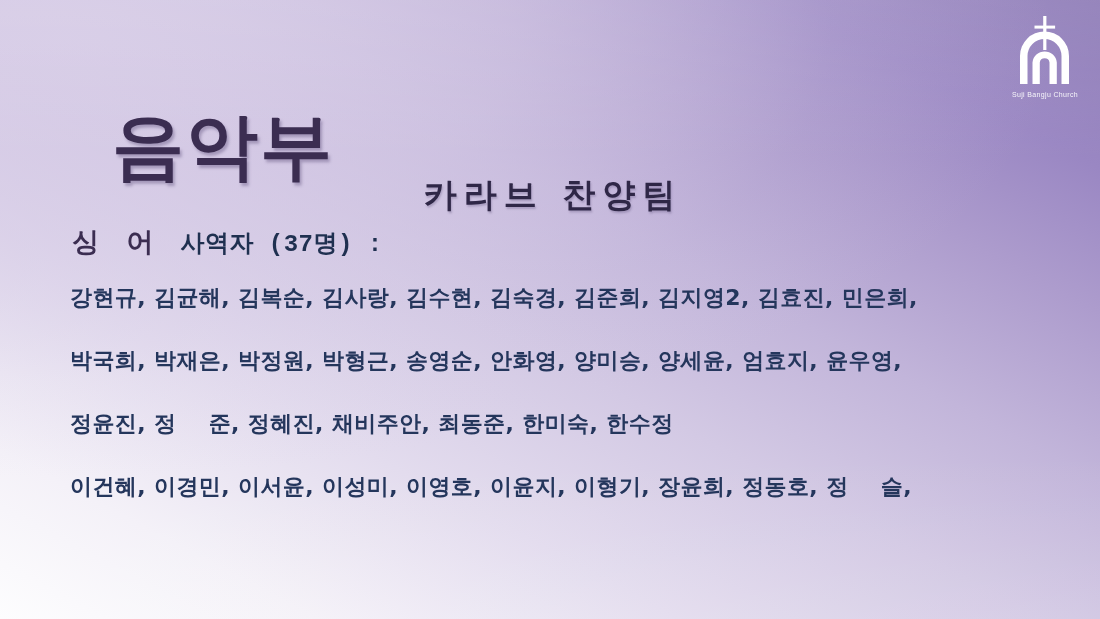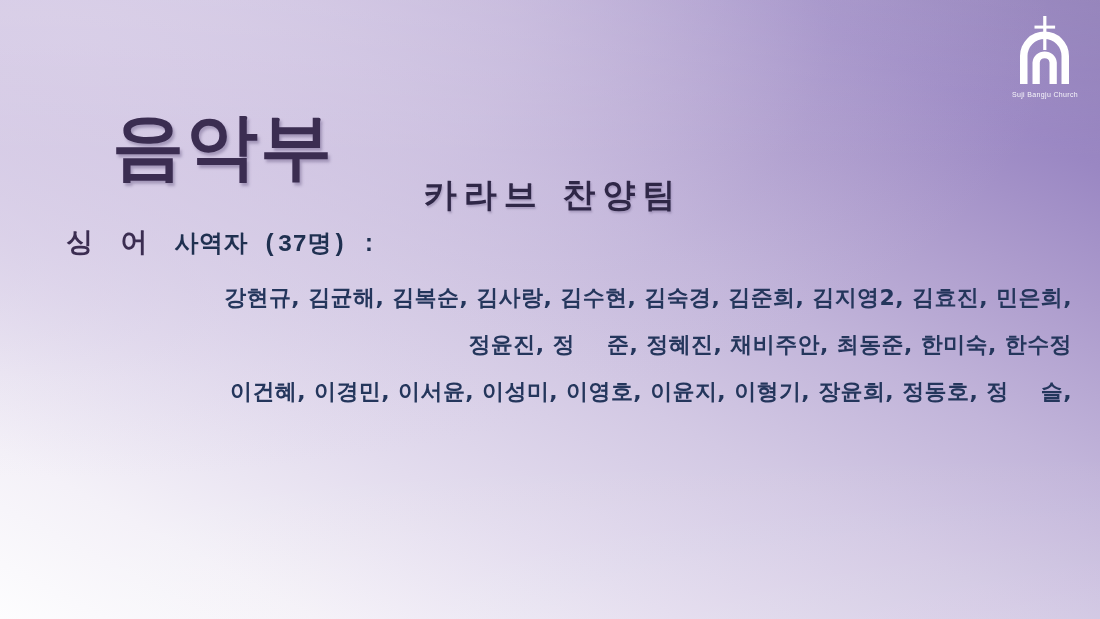--- a/index.html
+++ b/index.html
@@ -104,24 +104,23 @@
     color: #2f2747;
     letter-spacing: 7px;
     text-indent: 7px;
     text-shadow: 1px 2px 2px rgba(90,75,120,0.30);
     font-family: "DejaVu Sans", "Liberation Sans", sans-serif;
   }
 
   
   .roster {
     position: absolute;
-    left: 64px;
+    left: 70px;
     top: 224px;
     width: 1008px;
-    text-align: right;
   }
   .roster-head {
     display: flex;
     align-items: baseline;
     gap: 18px;
     margin-bottom: 14px;
   }
   .part-label {
     font-size: 27px;
     font-weight: bold;
@@ -134,21 +133,21 @@
     font-size: 24px;
     font-weight: bold;
     color: #1f3050;
     letter-spacing: 0.5px;
     font-family: Liberation Mono, monospace;
   }
 
   .name-rows {
     display: flex;
     flex-direction: column;
-    gap: 0;
+    gap: 16px;
   }
   .name-row {
     font-size: 22px;
     font-weight: bold;
     color: #24365c;
     letter-spacing: 0.4px;
     line-height: 47px;
     white-space: pre;
     font-family: "DejaVu Sans", "Liberation Sans", sans-serif;
   }
@@ -184,18 +183,19 @@
   <h2 class="team-name">카라브 찬양팀</h2>
 
   <section class="roster">
     <div class="roster-head">
       <span class="part-label">싱 어</span>
       <span class="role-label">사역자 (37명) :</span>
     </div>
 
     <div class="name-rows">
       <div class="name-row">강현규, 김균해, 김복순, 김사랑, 김수현, 김숙경, 김준희, 김지영2, 김효진, 민은희,</div>
+      <div class="name-row">박국희, 박재은, 박정원, 박형근, 송영순, 안화영, 양미승, 양세윤, 엄효지, 윤우영,</div>
       <div class="name-row">정윤진, 정    준, 정혜진, 채비주안, 최동준, 한미숙, 한수정</div>
       <div class="name-row">이건혜, 이경민, 이서윤, 이성미, 이영호, 이윤지, 이형기, 장윤희, 정동호, 정    슬,</div>
     </div>
   </section>
 
 </div>
 
 </body></html>

